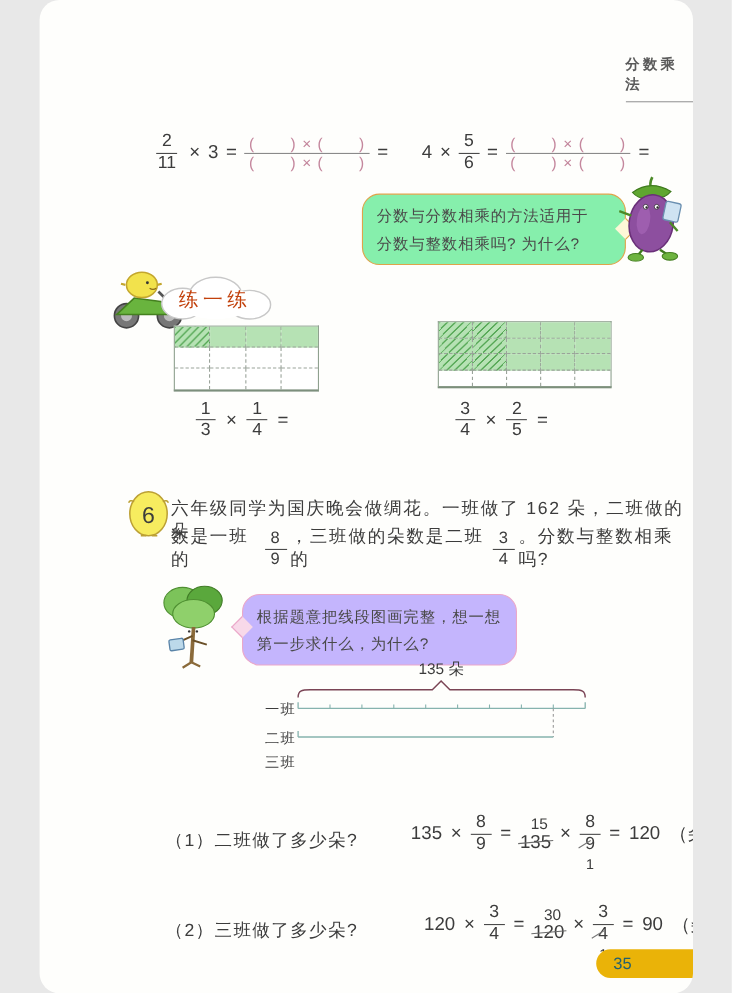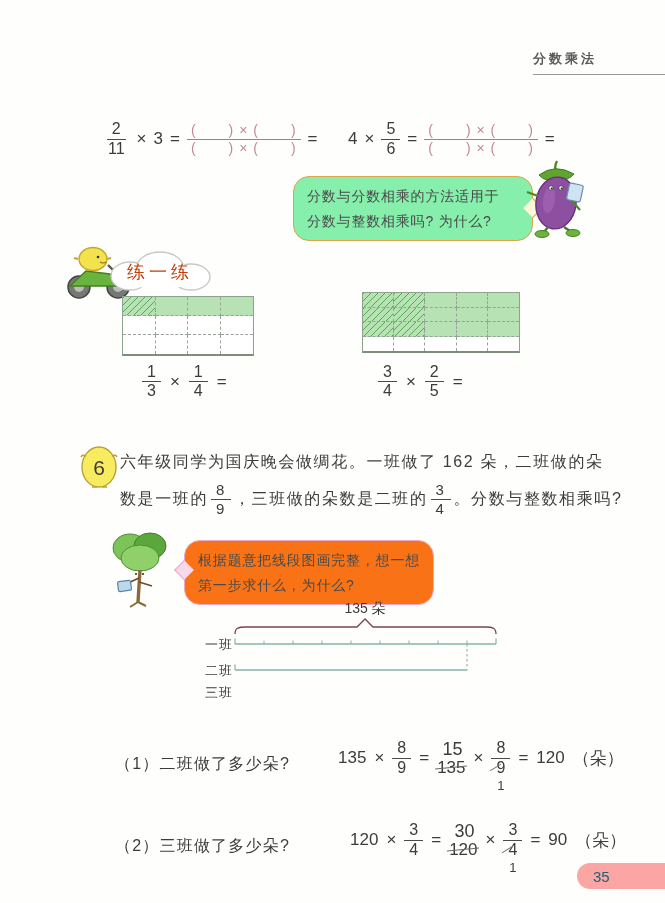--- a/index.html
+++ b/index.html
@@ -1,17 +1,17 @@
 <!DOCTYPE html>
 <html style="--grid-fill: #b6e2b4; --grid-hatch: #56a856;"><head>
 <meta charset="utf-8">
 <style>
   html,body{margin:0;padding:0;background:#e8e8e8;}
-  .page{position:relative;width:665px;height:903px;margin:0 auto;background:#fefefc;
-        font-family:"Liberation Sans","DejaVu Sans",sans-serif;color:#3c3c3c;overflow:hidden;}
+  .page{position:relative;width:594px;height:903px;margin:0 auto;background:#fefefc;
+        font-family:"Liberation Sans","DejaVu Sans",sans-serif;color:#3c3c3c;overflow:hidden;border-radius:18px;}
   .abs{position:absolute;}
 
   
   .header{position:absolute;top:50px;left:533px;right:0;border-bottom:1.5px solid #9a9a9a;
           padding-bottom:6px;font-size:13px;font-weight:bold;color:#5a5a5a;letter-spacing:3px;}
 
   
   .q2text{position:absolute;top:90px;left:82px;font-size:15px;letter-spacing:1.2px;}
 
   .eq{position:absolute;display:flex;align-items:center;gap:7px;font-size:17px;height:52px;}
@@ -21,21 +21,21 @@
   .blankfrac .fn,.blankfrac .fd{color:#c4879d;font-size:14px;letter-spacing:1px;padding:0 4px;}
   .blankfrac .fn{border-bottom:1.5px solid #8a8a8a;}
 
   
   .bubble{position:absolute;border-radius:16px;padding:7px 13px;font-size:14px;line-height:1.75;
           letter-spacing:0.8px;color:#4a4a4a;}
   .bubble-yellow{left:293px;top:176px;width:212px;background:#86efac;border:1.6px solid #dfa34a;}
   .bubble-yellow::after{content:"";position:absolute;right:-8px;top:38%;width:13px;height:13px;
           background:#fdf7d7;border-right:1.6px solid #dfa34a;border-top:1.6px solid #dfa34a;
           transform:rotate(45deg);}
-  .bubble-pink{left:184px;top:540px;width:222px;background:#f97316;border:1.6px solid #eba8c9;}
+  .bubble-pink{left:184px;top:540px;width:222px;background:#c4b5fd;border:1.6px solid #eba8c9;}
   .bubble-pink::after{content:"";position:absolute;left:-8px;top:35%;width:13px;height:13px;
           background:#f8d9e9;border-left:1.6px solid #eba8c9;border-bottom:1.6px solid #eba8c9;
           transform:rotate(45deg);}
 
   
   .cloud-wrap{position:absolute;left:104px;top:246px;width:112px;height:52px;}
   .cloud-label{position:absolute;left:0;top:0;width:100%;height:100%;display:flex;align-items:center;
           justify-content:center;color:#c2410c;font-size:18px;font-weight:normal;letter-spacing:4px;}
 
   
@@ -58,32 +58,32 @@
   .diagram{position:absolute;left:188px;top:600px;}
   .diagram text{font-family:"Liberation Sans","DejaVu Sans",sans-serif;}
 
   
   .sol{position:absolute;left:115px;display:flex;align-items:center;}
   .sol1{top:730px;}
   .sol2{top:812px;gap:12px;}
   .slabel{width:190px;font-size:16px;letter-spacing:1.2px;padding-top:12px;}
   .seq{display:flex;align-items:center;gap:8px;font-size:17px;height:56px;margin-left:33px;}
   .ccol{display:inline-flex;flex-direction:column;align-items:center;line-height:1;}
-  .cab{font-size:18px;align-self:flex-end;margin-right:3px;margin-bottom:1px;}
+  .cab{font-size:14px;align-self:flex-end;margin-right:3px;margin-bottom:1px;}
   .cmain{position:relative;}
   .cmain::after{content:"";position:absolute;left:-2px;right:-2px;top:48%;
         border-top:1.2px solid #6a6a6a;transform:rotate(-5deg);}
   .cfrac{position:relative;}
   .struckd{position:relative;display:inline-block;}
   .struckd::after{content:"";position:absolute;left:-2px;top:48%;width:13px;
         border-top:1.1px solid #777;transform:rotate(-32deg);}
   .cbelow{position:absolute;left:50%;top:100%;transform:translateX(-50%);margin-top:2px;font-size:13px;}
 
   
-  .pagenum{position:absolute;right:0;top:863px;width:88px;height:26px;background:#fca5a5;
+  .pagenum{position:absolute;right:0;top:863px;width:88px;height:26px;background:#eab308;
         border-radius:14px 0 0 14px;display:flex;align-items:center;padding-left:16px;
         box-sizing:border-box;font-size:15px;color:#23606f;}
 </style>
 </head>
 <body>
 
 <div class="page">
 
   <div class="header">
     <span>分数乘法</span>

